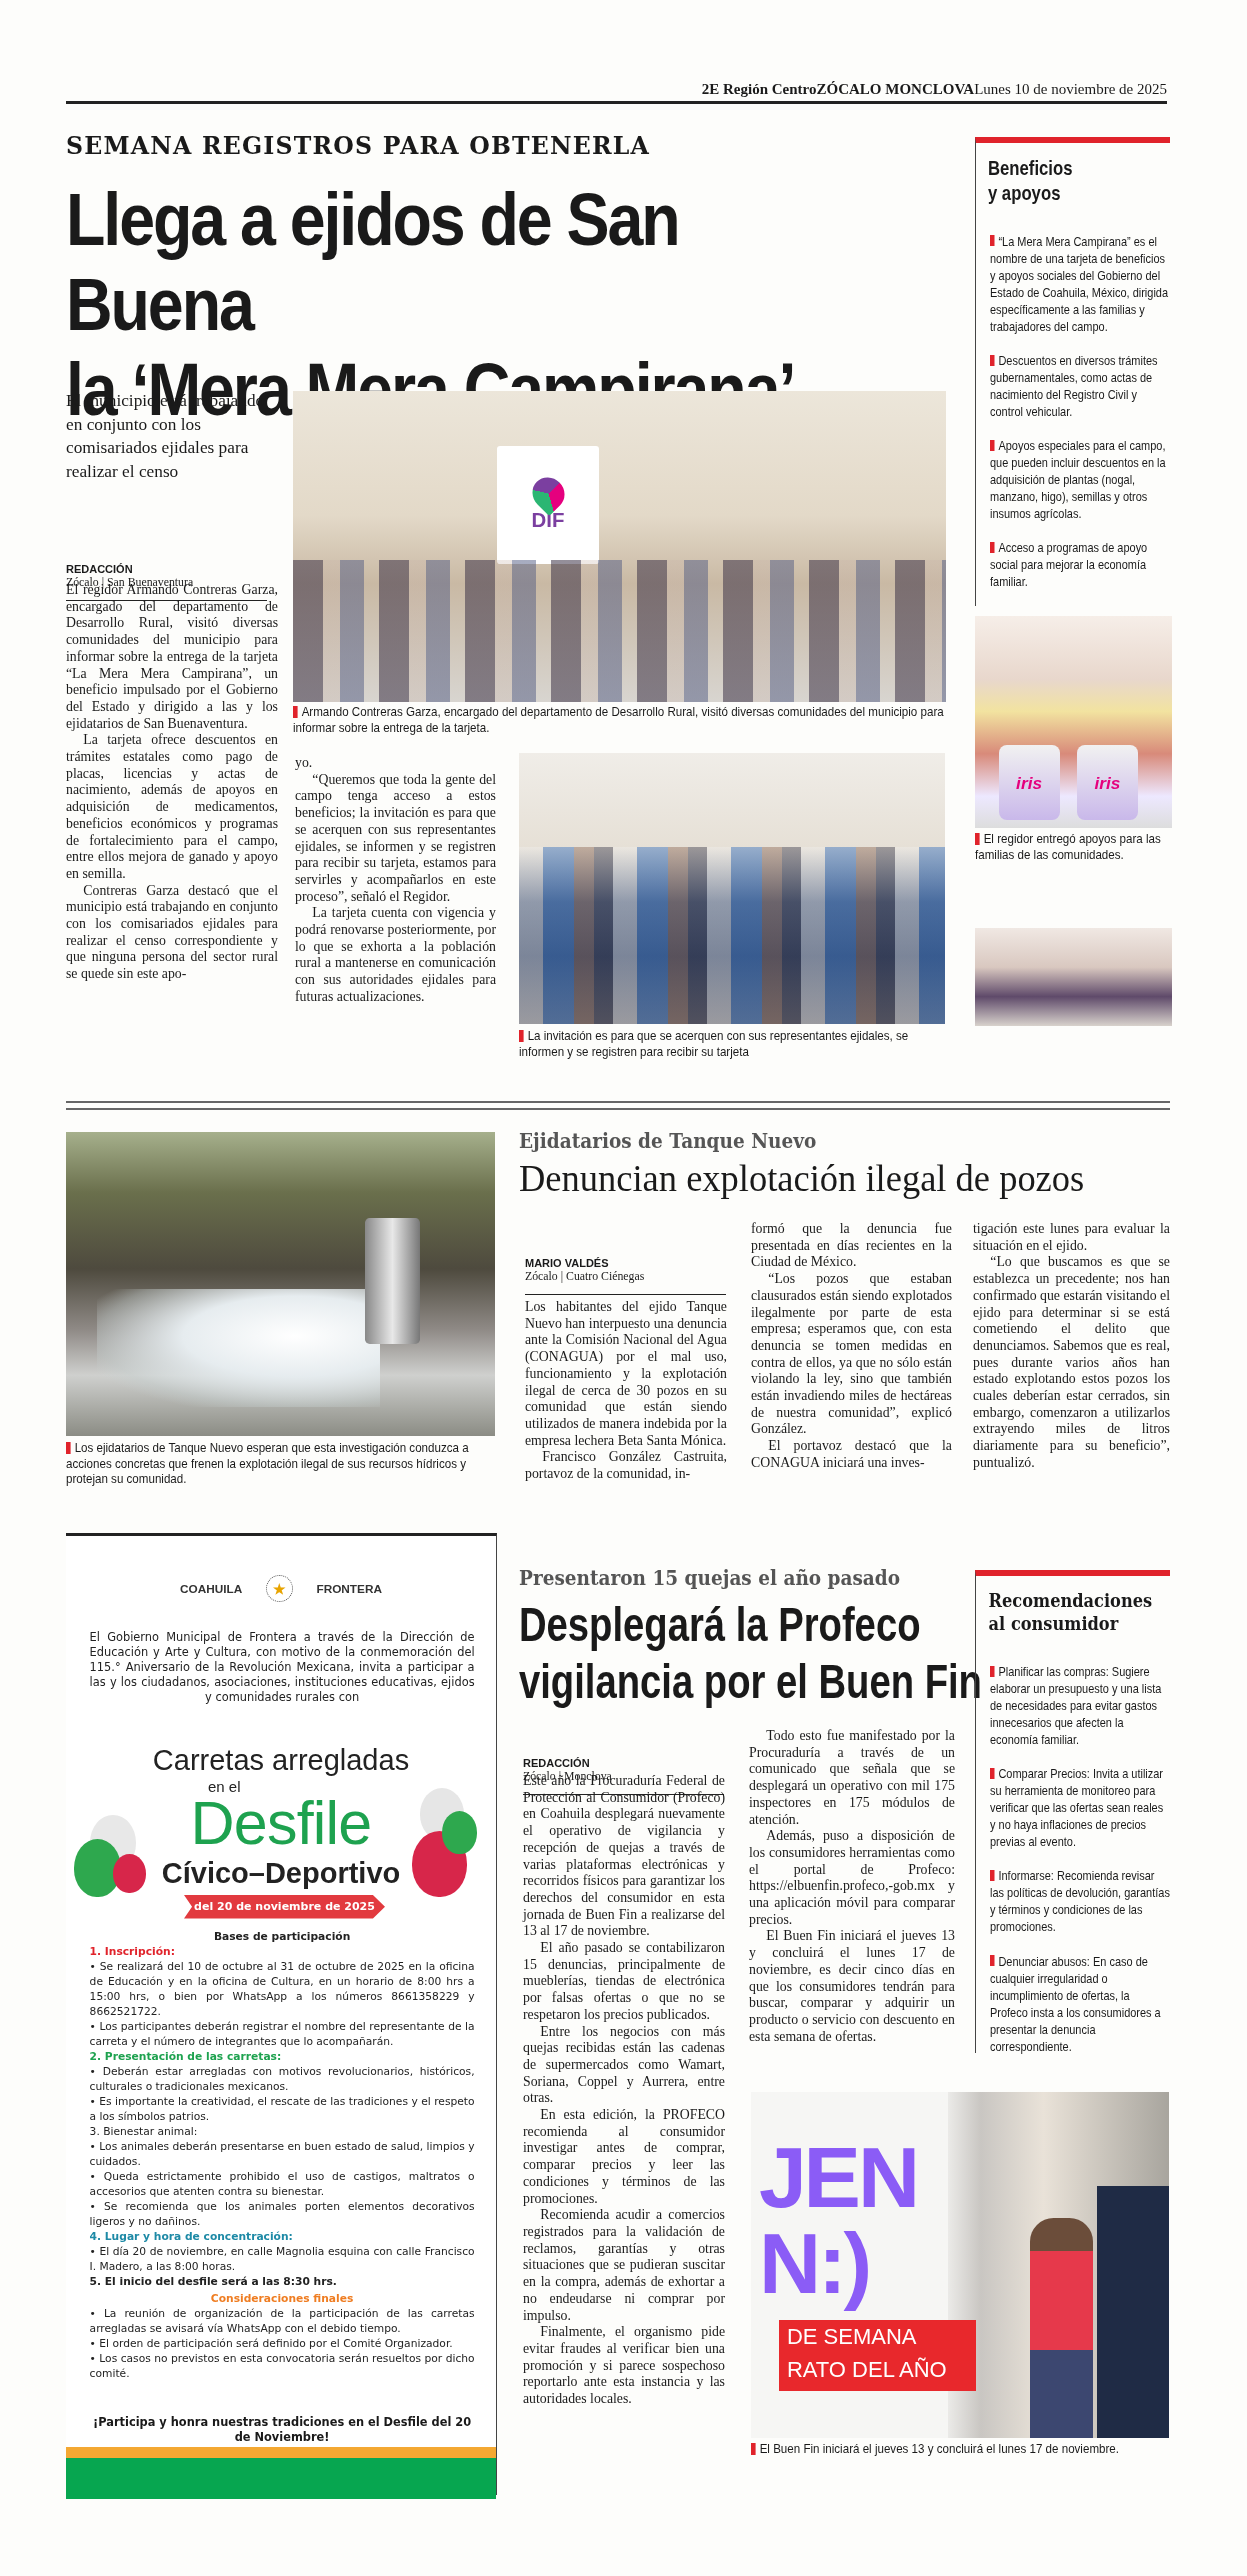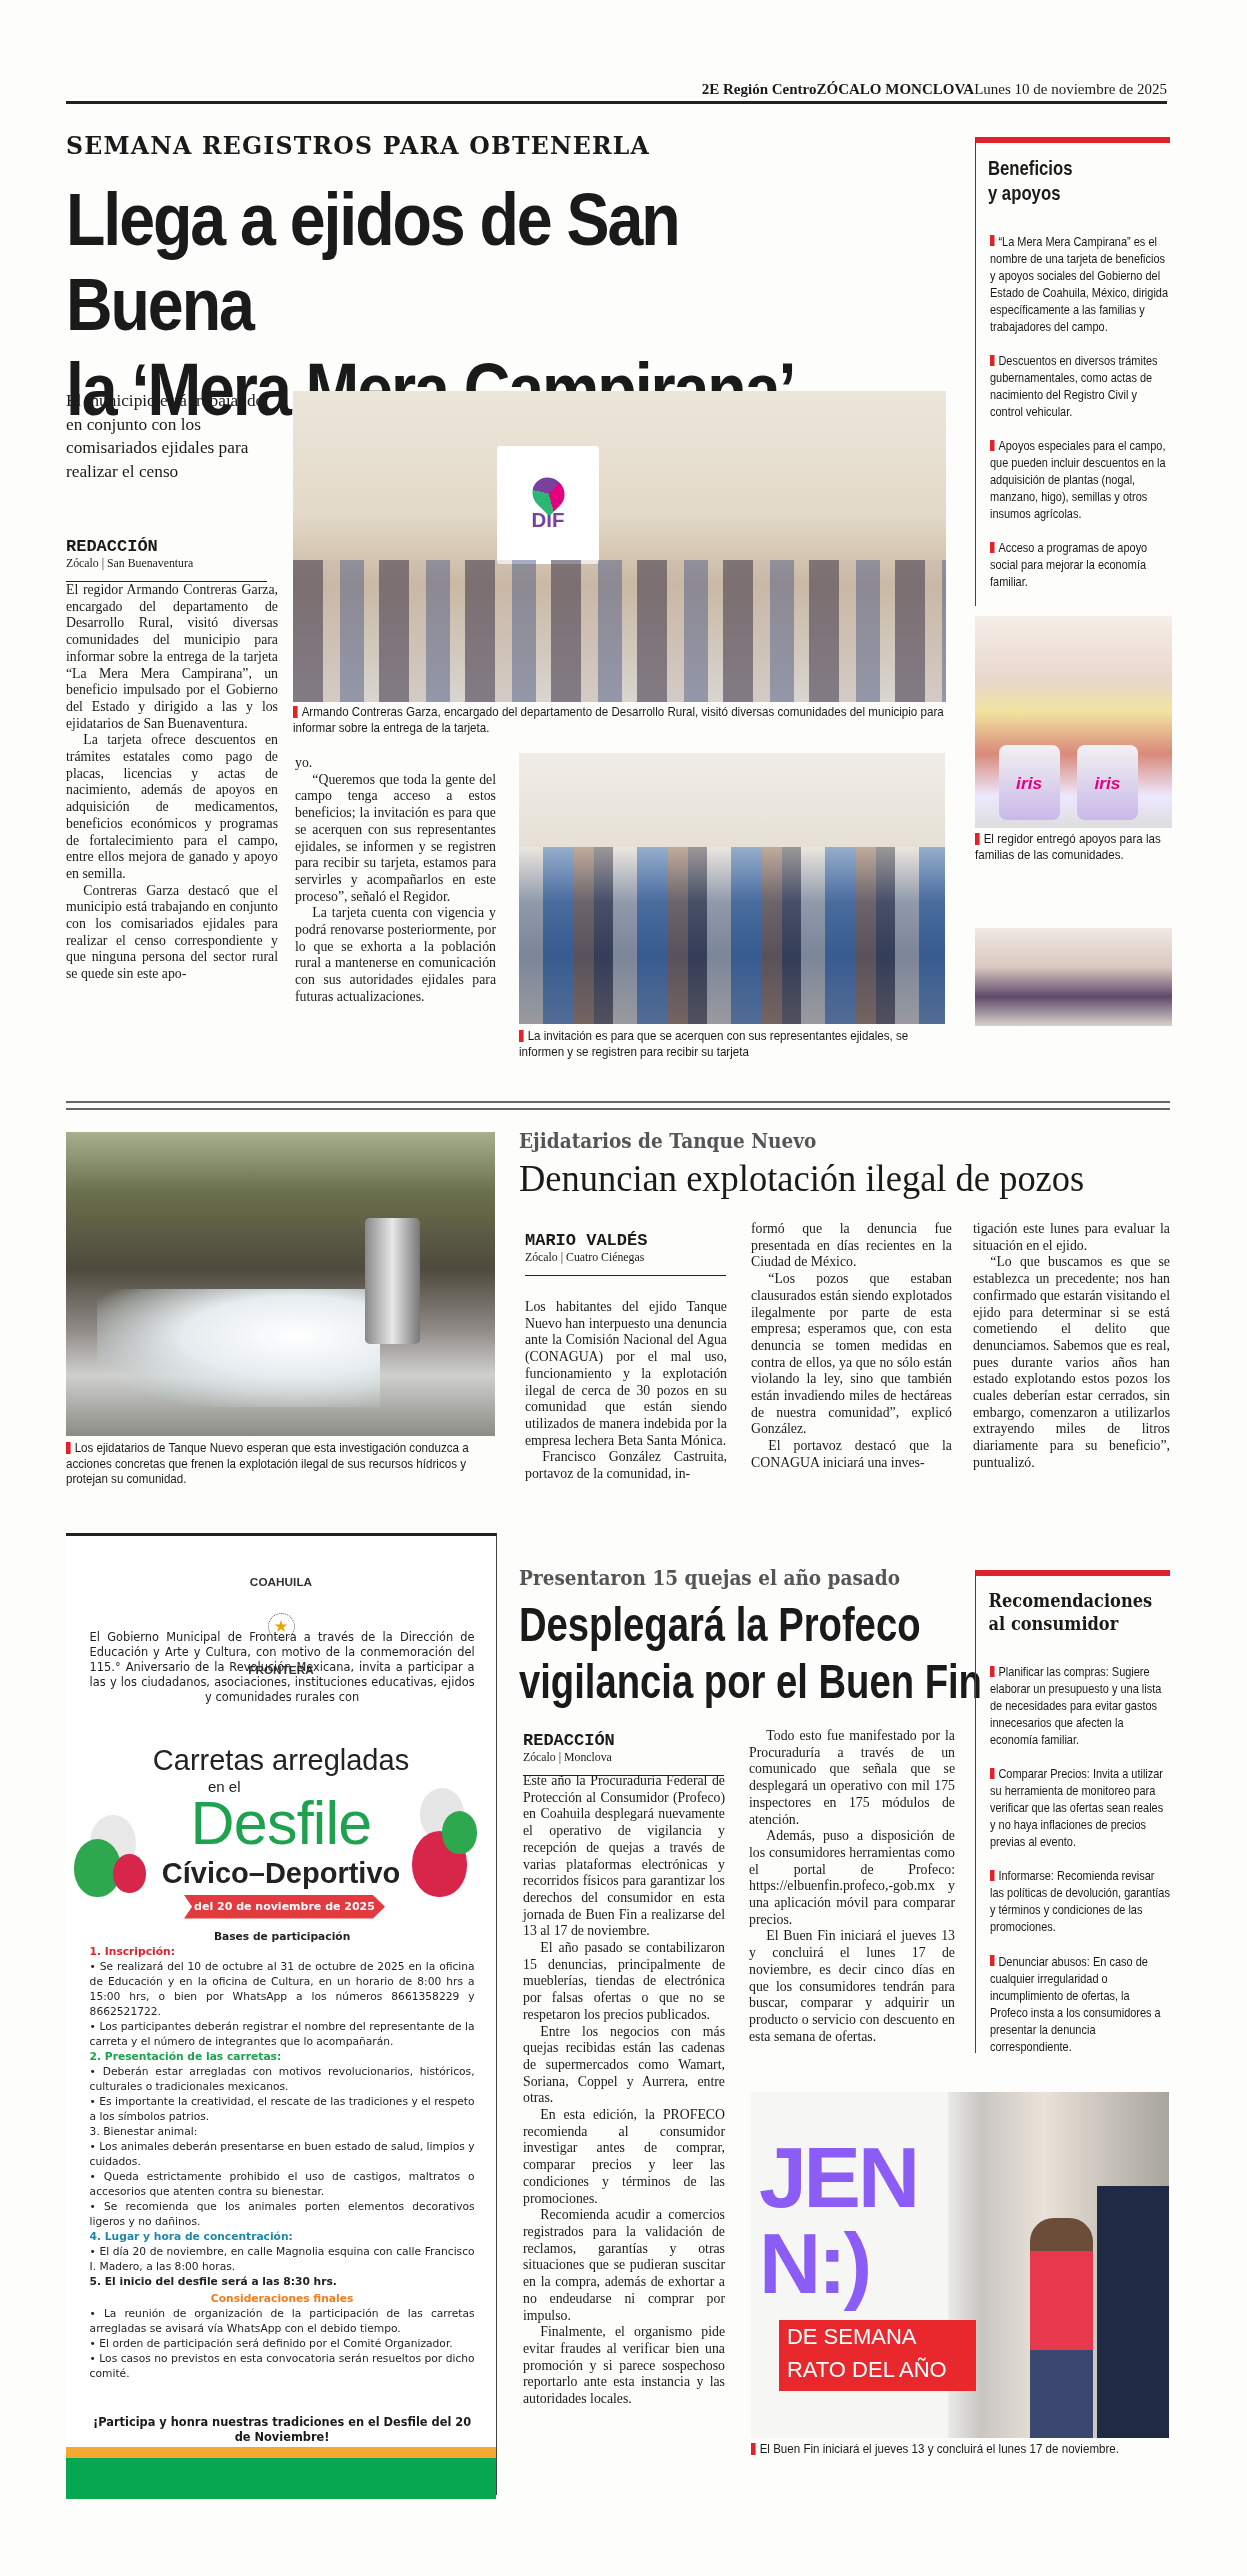--- a/index.html
+++ b/index.html
@@ -9,21 +9,21 @@
 
   
   .page-header { left: 66px; top: 79px; width: 1101px; height: 25px; display: flex; justify-content: flex-end; align-items: flex-end; font-size: 15px; border-bottom: 3.1px solid #222; padding-bottom: 3.1px; }
   .page-header .left, .page-header .center { font-weight: bold; font-family: "Liberation Serif", serif; }
   .page-header .right { font-family: "Liberation Serif", serif; }
 
   
   .kicker1 { left: 66px; top: 132px; font-size: 23.6px; font-weight: bold; letter-spacing: 1.2px; font-family: "DejaVu Serif", serif; }
   .headline1 { left: 66px; top: 177px; width: 896px; font-family: "Liberation Sans", sans-serif; font-weight: bold; font-size: 75px; line-height: 85px; letter-spacing: -2.4px; transform: scaleX(0.86); transform-origin: left top; }
   .deck1 { left: 66px; top: 389px; width: 212px; font-size: 17.3px; line-height: 23.6px; }
-  .byline { font-family: Liberation Mono, monospace; font-size: 17px; font-weight: bold; }
+  .byline { font-family: Liberation Sans, sans-serif; font-size: 11px; font-weight: bold; margin-top: 26px; }
   .dateline { font-size: 11.8px; border-bottom: 1.6px solid #222; padding-bottom: 10px; }
   .byline1 { left: 66px; top: 537px; width: 201px; }
   .body-text { font-size: 13.8px; line-height: 16.7px; text-align: justify; hyphens: auto; }
   .body-text p { text-indent: 17.3px; }
   .body-text p.first { text-indent: 0; }
   .col-a1 { left: 66px; top: 582px; width: 212px; }
   .col-a2 { left: 295px; top: 755px; width: 201px; }
 
   .photo { background: linear-gradient(135deg, #d8cfc5 0%, #b9a996 40%, #8a7d70 70%, #c9c0b3 100%); overflow: hidden; }
   .photo1 { left: 293px; top: 391px; width: 653px; height: 311px; background: linear-gradient(180deg, #ece6da 0%, #e3d9c8 40%, #c9b9a4 62%, #d8d5d0 100%); }
@@ -60,21 +60,21 @@
   .cap5 { left: 66px; top: 1441px; width: 472px; }
   .kicker2 { left: 519px; top: 1128px; font-size: 21px; font-weight: bold; color: #555; font-family: "DejaVu Serif", serif; transform: scaleX(0.88); transform-origin: left top; }
   .headline2 { left: 519px; top: 1156px; font-size: 38px; font-family: "Liberation Serif", serif; transform: scaleX(0.96); transform-origin: left top; white-space: nowrap; }
   .byline2 { left: 525px; top: 1231px; width: 201px; }
   .col-b1 { left: 525px; top: 1299px; width: 202px; }
   .col-b2 { left: 751px; top: 1221px; width: 201px; }
   .col-b3 { left: 973px; top: 1221px; width: 197px; }
 
   
   .ad { left: 66px; top: 1533px; width: 431px; height: 962px; border-top: 3.9px solid #222; border-right: 0.8px solid #444; background: #fff; font-family: "DejaVu Sans", sans-serif; }
-  .ad-logos { position: absolute; left: 0; top: 39px; width: 100%; display: flex; gap: 23.6px; align-items: center; flex-direction: column; }
+  .ad-logos { position: absolute; left: 0; top: 39px; width: 100%; display: flex; justify-content: center; gap: 23.6px; align-items: center; }
   .ad-logo { font-family: "Liberation Sans", sans-serif; font-weight: bold; font-size: 11.8px; color: #333; }
   .ad-logo.seal { width: 27px; height: 27px; border-radius: 50%; border: 1.6px dotted #555; display: flex; align-items: center; justify-content: center; color: #e8a400; font-size: 14px; }
   .ad-intro { position: absolute; left: 23.6px; top: 94px; width: 385px; font-size: 11.4px; line-height: 15px; text-align: justify; text-align-last: center; color: #222; }
   .ad-carretas { position: absolute; left: 0; top: 208px; width: 100%; text-align: center; font-size: 29px; color: #222; font-family: "Liberation Sans", sans-serif; }
   .ad-enel { position: absolute; left: 142px; top: 242px; font-size: 15px; color: #222; font-family: "Liberation Sans", sans-serif; }
   .ad-desfile { position: absolute; left: 0; top: 252px; width: 100%; text-align: center; font-size: 61px; font-weight: normal; color: #1ea24f; font-family: "Liberation Sans", sans-serif; letter-spacing: -0.8px; }
   .ad-civico { position: absolute; left: 0; top: 321px; width: 100%; text-align: center; font-size: 29px; font-weight: bold; color: #222; font-family: "Liberation Sans", sans-serif; }
   .ad-date { position: absolute; left: 118px; top: 359px; width: 201px; height: 23.6px; background: #e23a3f; color: #fff; text-align: center; font-size: 11px; font-weight: bold; line-height: 23.6px; clip-path: polygon(0 0, 94% 0, 100% 50%, 94% 100%, 0 100%, 4% 50%); }
   .balloon { position: absolute; border-radius: 50% 50% 48% 48%; }
   .ad-bases { position: absolute; left: 23.6px; top: 393px; width: 385px; font-size: 10.7px; line-height: 15px; color: #222; text-align: justify; }

